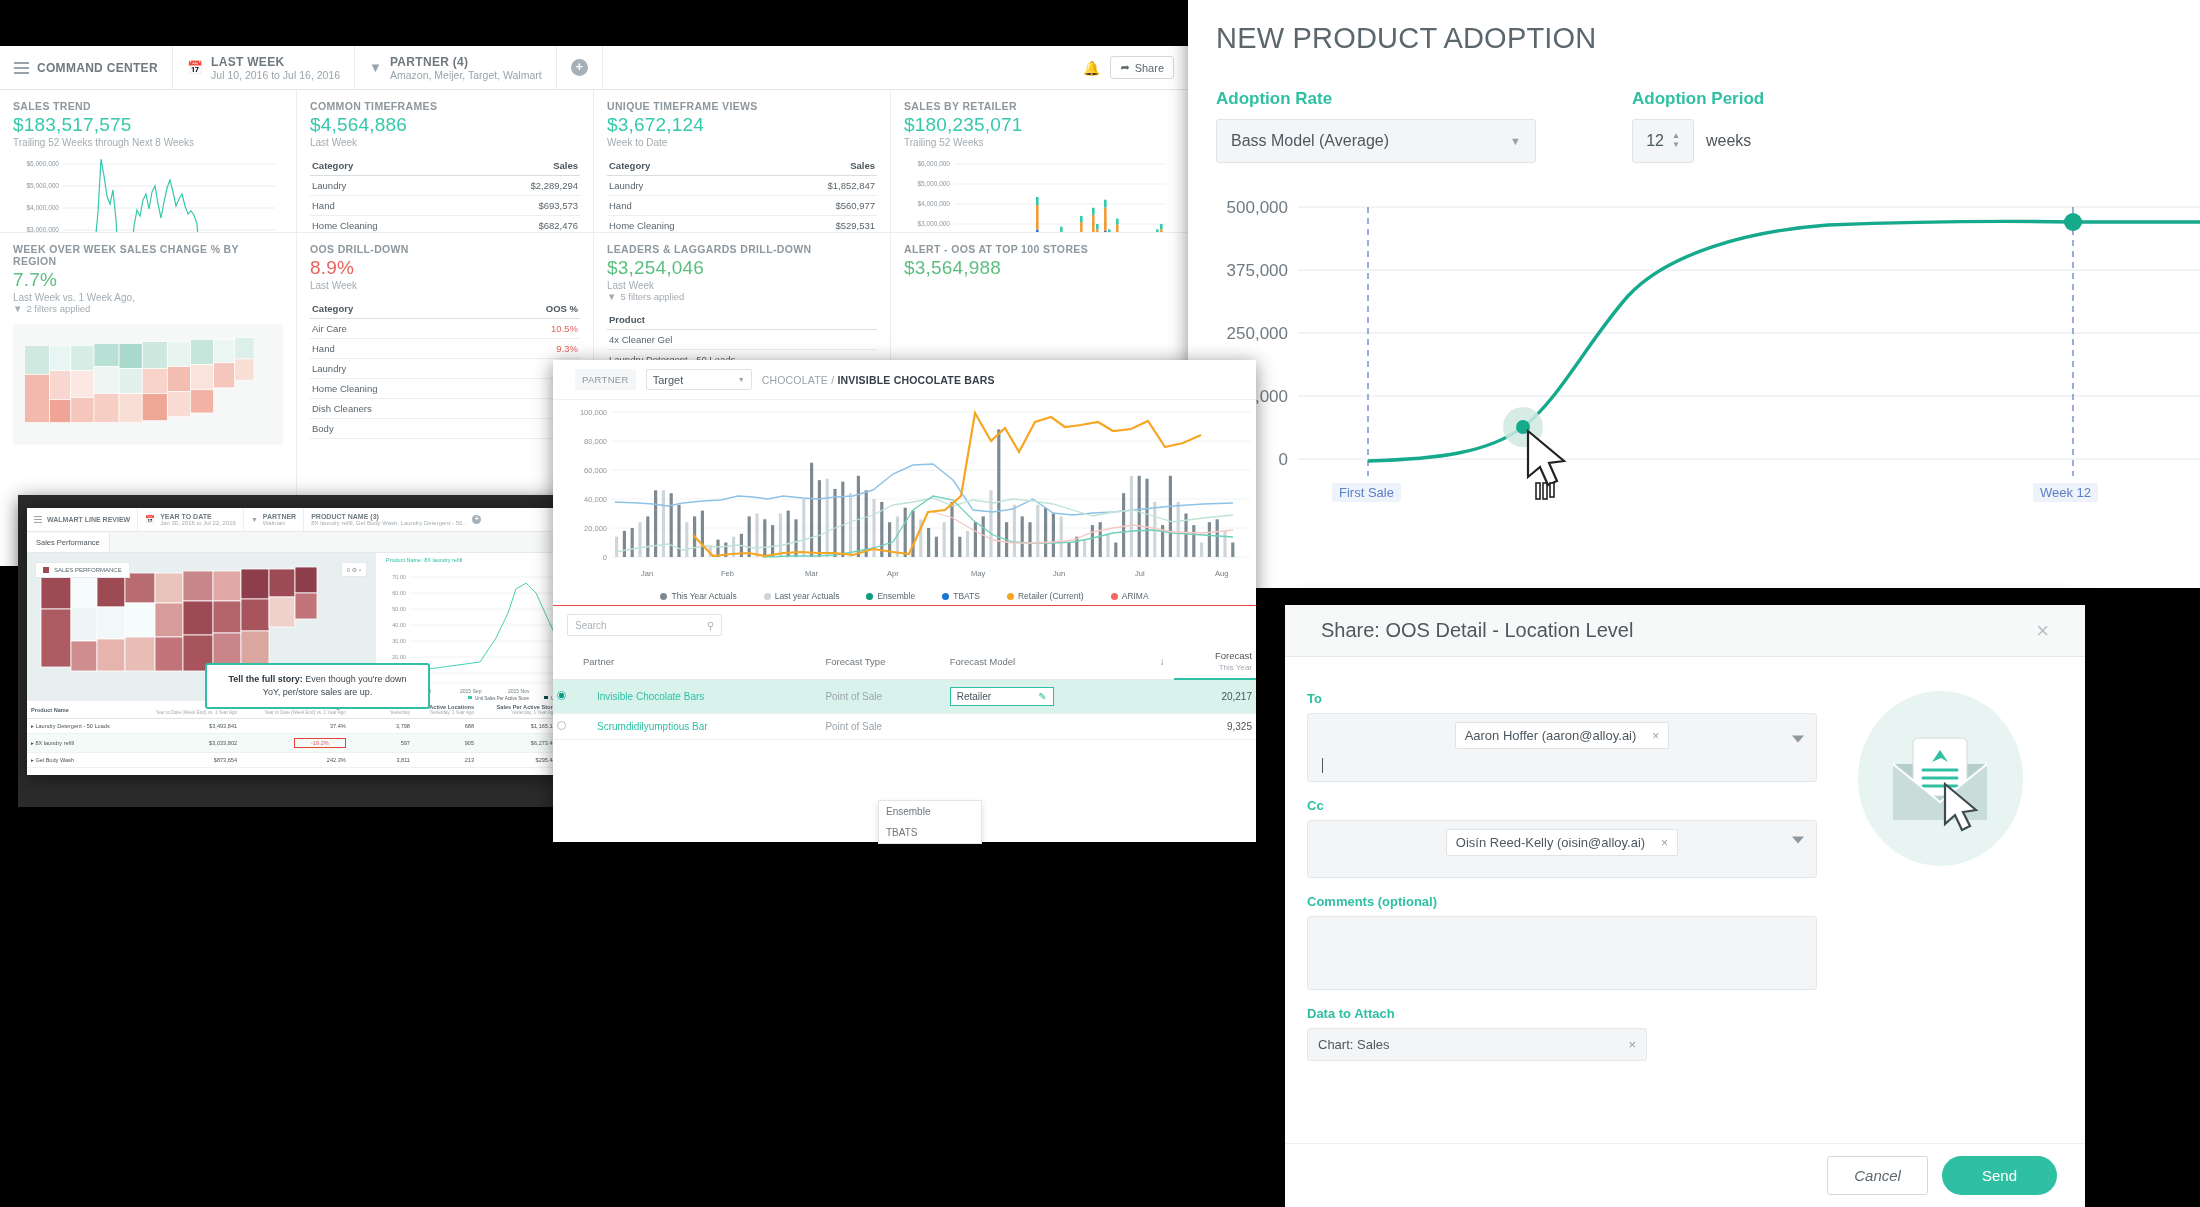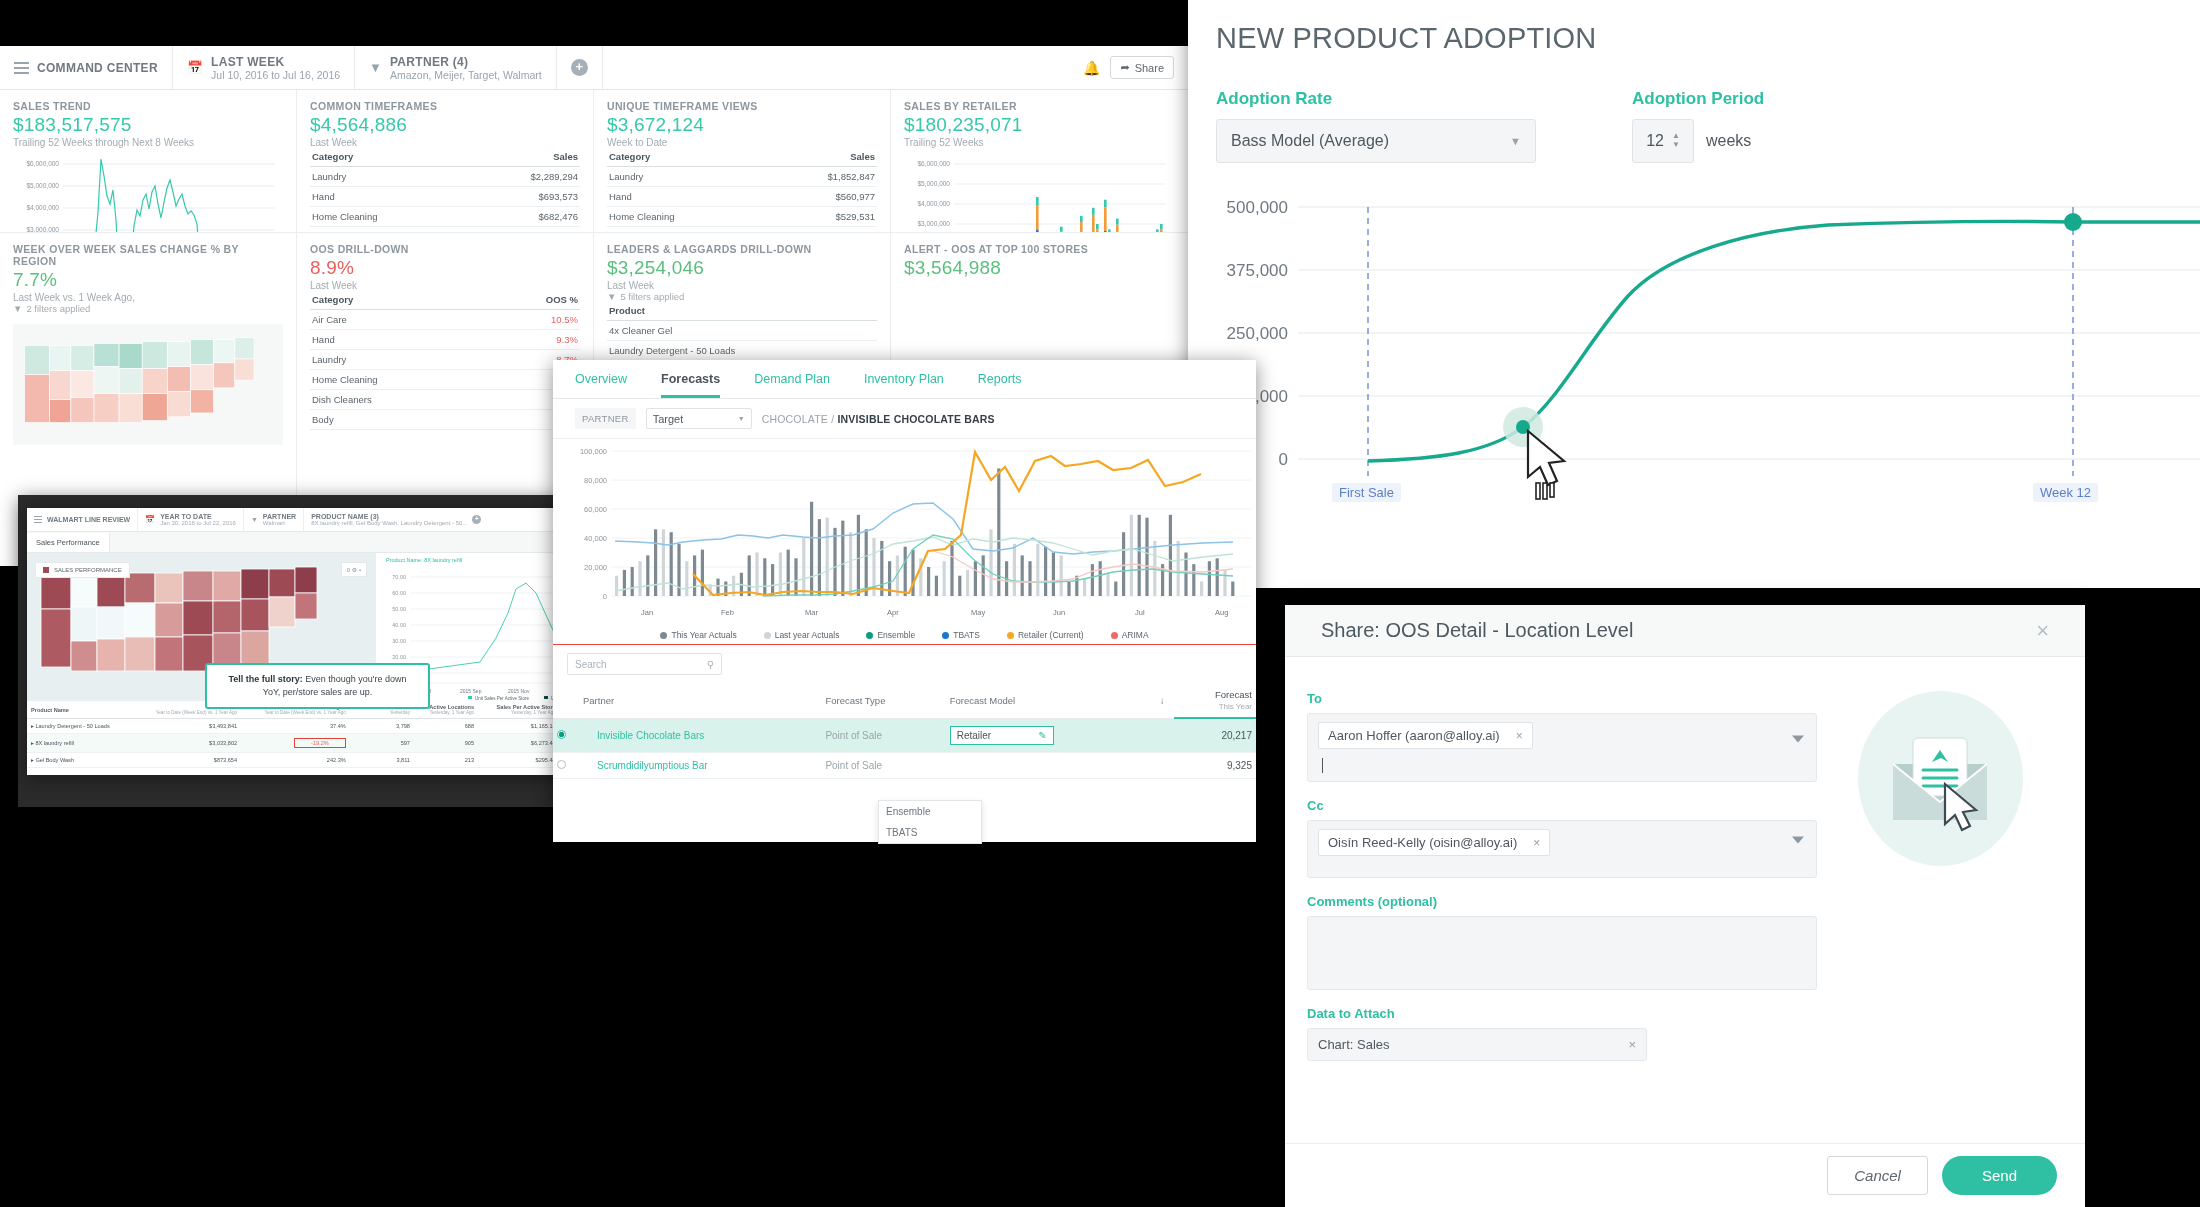--- a/index.html
+++ b/index.html
@@ -34,21 +34,21 @@
   #cc-grid { display:grid; grid-template-columns: repeat(4, 1fr); grid-template-rows: 143px 1fr;
              height: calc(100% - 44px); }
   .cc-card { border-right:1px solid #ebeef0; border-bottom:1px solid #ebeef0; padding: 10px 13px; overflow:hidden; position:relative; }
   .card-kicker { font-size: 10.5px; font-weight: bold; color:#8d979e; letter-spacing:.35px; }
   .card-big { font-size: 19px; color:#35c9ac; margin-top:2px; letter-spacing:.2px;}
   .card-big.red { color:#e8615d; }
   .card-big.green { color:#5cbf7f; }
   .card-sub { font-size: 10px; color:#a3acb2; margin-top:1px;}
   .card-sub2 { font-size:9.5px; color:#a3acb2; display:flex; align-items:center; gap:4px;}
 
-  table.mini { width:100%; border-collapse:collapse; font-size:9.5px; }
+  table.mini { width:100%; border-collapse:collapse; margin-top:9px; font-size:9.5px; }
   table.mini th { text-align:left; color:#4b565d; font-weight:bold; font-size:9.5px;
                   border-bottom:1px solid #d9dee1; padding: 3px 2px 4px; }
   table.mini th.r, table.mini td.r { text-align:right; }
   table.mini td { color:#5a656c; border-bottom:1px solid #eceff1; padding: 4px 2px; }
   table.mini td.pct { color:#e8615d; }
 
   
   .chart-wrap { margin-top:6px; position:relative; }
 
   
@@ -126,21 +126,21 @@
   
   #share { left: 1285px; top: 605px; width: 800px; height: 602px; background:#fff; box-shadow: 0 5px 26px rgba(0,0,0,.45);}
   .sh-head { height: 52px; background:#f7f9f9; border-bottom:1px solid #e6e9eb; display:flex; align-items:center;
              justify-content:space-between; padding: 0 36px;}
   .sh-title { font-size:20px; color:#4e585f;}
   .sh-x { font-size:22px; color:#b6bfc5;}
   .sh-body { display:flex; padding: 22px 22px 0 22px; }
   .sh-left { width: 510px; margin-top: 12px; }
   .sh-lab { font-size:13px; color:#2fc0a4; font-weight:bold; margin: 0 0 7px;}
   .sh-field { background:#f3f5f6; border:1px solid #e4e8ea; border-radius:3px; padding: 8px 10px;
-              min-height: 58px; position:relative; margin-bottom: 16px;}
+              min-height: 58px; position:relative; margin-bottom: 16px; text-align: center;}
   .chip { display:inline-flex; align-items:center; gap:16px; background:#fff; border:1px solid #dfe3e5;
           border-radius:2px; padding: 5px 9px; font-size:13px; color:#4e585f;}
   .chip .x { color:#98a2a8; font-size:12px;}
   .caret { position:absolute; right:12px; top:50%; transform:translateY(-50%); color:#98a2a8; font-size:10px;}
   .caretline { width:0; height:0; border-left:6px solid transparent; border-right:6px solid transparent; border-top:7px solid #8e989f;}
   .txtcursor { display:block; width:1px; height:15px; background:#555; margin: 9px 0 0 4px;}
   .sh-textarea { background:#f3f5f6; border:1px solid #e4e8ea; border-radius:3px; height: 74px; margin-bottom:16px;}
   .sh-right { flex:1; display:flex; justify-content:center; padding-top: 12px;}
   .env-badge { width: 165px; height: 175px; border-radius: 50%; background:#e7f4f1; display:flex; align-items:center; justify-content:center;}
   .sh-footer { position:absolute; left:0; right:0; bottom:0; height: 64px; border-top:1px solid #eceff1;
@@ -863,27 +863,20 @@
       </tr>
     </tbody>
       </table>
 
     <div class="wm-note" style="left:178px;top:155px;">
       <b>Tell the full story:</b><span> Even though you're down YoY, per/store sales are up.</span>
     </div>
   </div>
 
   <div class="panel" id="fc">
-    <div class="fc-tabs">
-      <div class="fc-tab">Overview</div>
-      <div class="fc-tab active">Forecasts</div>
-      <div class="fc-tab">Demand Plan</div>
-      <div class="fc-tab">Inventory Plan</div>
-      <div class="fc-tab">Reports</div>
-    </div>
     <div class="fc-filter">
       <span class="fc-part-lab">PARTNER</span>
       <span class="fc-part-sel">
         <span>Target</span>
         <span style="font-size:7px;color:#98a2a8">▼</span>
       </span>
       <span class="fc-crumb">
         <span>CHOCOLATE</span>
         <span> / </span>
         <b>INVISIBLE CHOCOLATE BARS</b>

